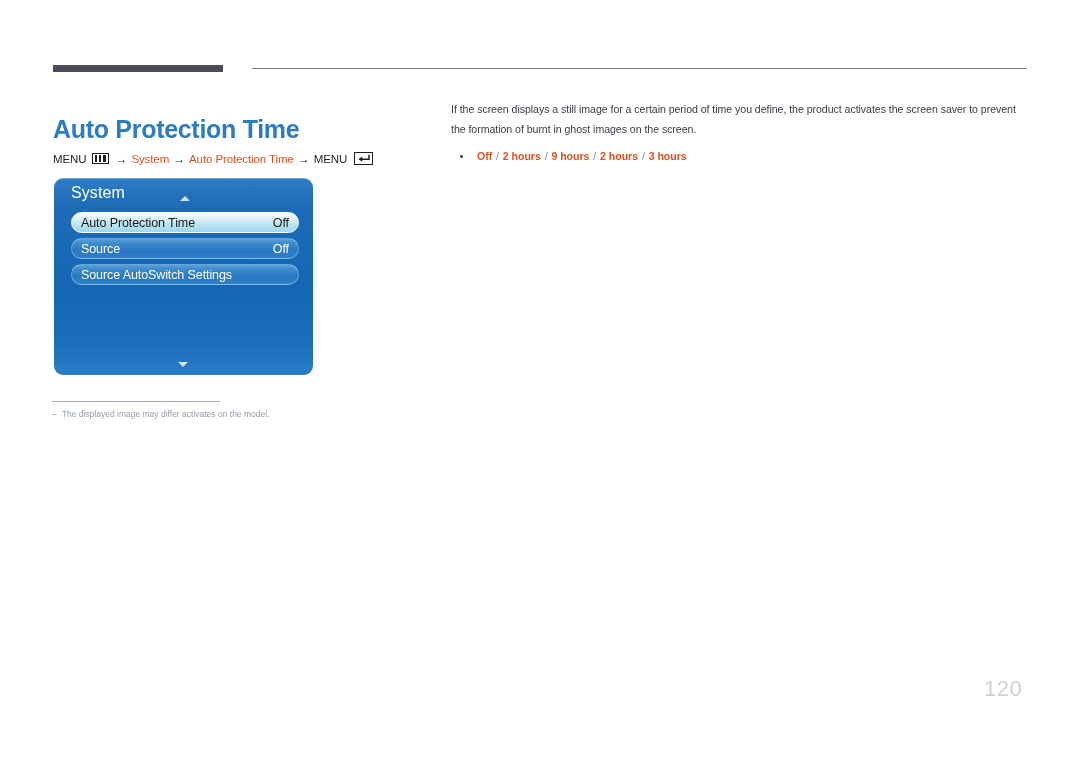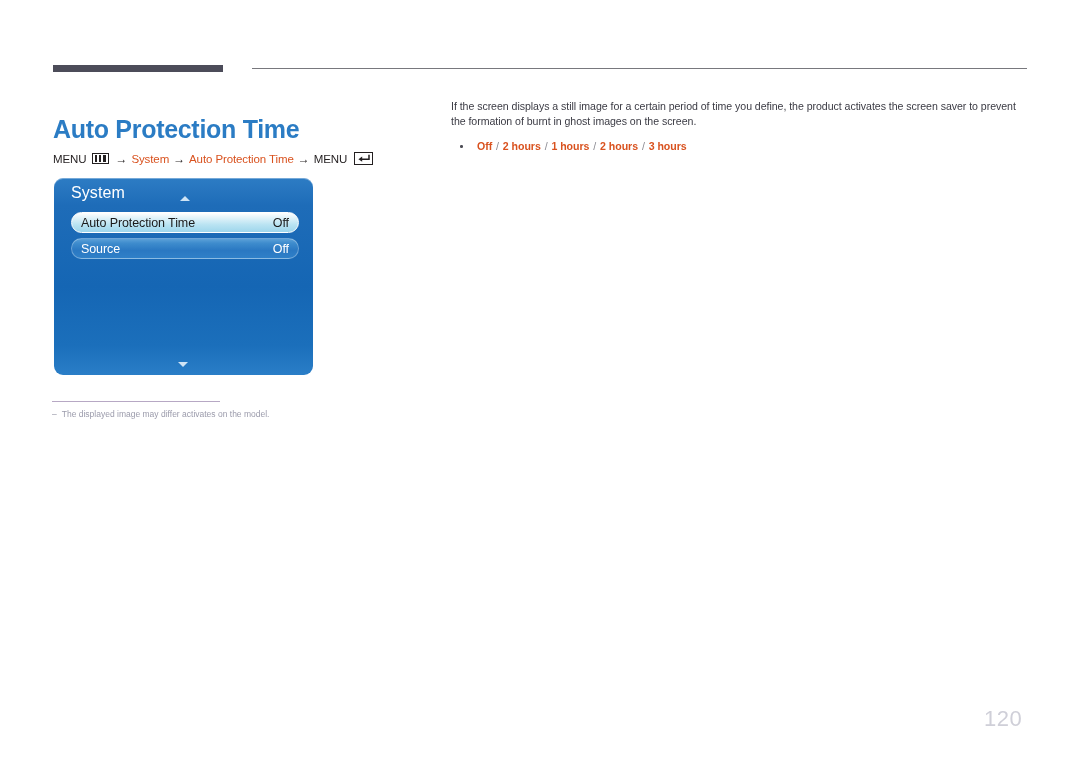--- a/index.html
+++ b/index.html
@@ -194,21 +194,21 @@
 
   
   #desc-block {
     position: absolute;
     left: 451px;
     top: 99px;
     width: 576px;
   }
   #desc-paragraph {
     font-size: 10.6px;
-    line-height: 15px;
+    line-height: 20px;
     color: #3b3b44;
     margin: 0;
     letter-spacing: -0.05px;
   }
   #options-list {
     margin: 11px 0 0 0;
     padding: 0;
     list-style: none;
   }
   #options-item {
@@ -231,21 +231,21 @@
   #options-item .sep {
     color: #8a8a92;
     font-weight: normal;
     padding: 0 1px;
   }
 
   
   #page-number {
     position: absolute;
     left: 984px;
-    top: 706px;
+    top: 676px;
     font-size: 22px;
     color: #cfcfd8;
     letter-spacing: 0.5px;
   }
 </style>
 </head>
 <body>
 
 <div id="header-rule-thick"></div>
 <div id="header-rule-thin"></div>
@@ -280,33 +280,37 @@
   </div>
 
   <div class="osd-row selected">
     <span>Auto Protection Time</span>
     <span class="row-value">Off</span>
   </div>
   <div class="osd-row">
     <span>Source</span>
     <span class="row-value">Off</span>
   </div>
+  <div class="osd-row">
+    <span>Source AutoSwitch Settings</span>
+
+  </div>
 
   <div id="osd-scroll-down"></div>
 </div>
 
 <div id="footnote-rule"></div>
 <div id="footnote">
   <span class="dash">–</span>
   <span>The displayed image may differ activates on the model.</span>
 </div>
 
 <div id="desc-block">
   <p id="desc-paragraph">If the screen displays a still image for a certain period of time you define, the product activates the screen saver to prevent the formation of burnt in ghost images on the screen.</p>
   <ul id="options-list">
     <li id="options-item">
       <span class="bullet"></span>
-      <span id="options-text"><span>Off</span><span class="sep"> / </span><span>2 hours</span><span class="sep"> / </span><span>1 hours</span><span class="sep"> / </span><span>2 hours</span><span class="sep"> / </span><span>3 hours</span></span>
+      <span id="options-text"><span>Off</span><span class="sep"> / </span><span>2 hours</span><span class="sep"> / </span><span>9 hours</span><span class="sep"> / </span><span>2 hours</span><span class="sep"> / </span><span>3 hours</span></span>
     </li>
   </ul>
 </div>
 
 <div id="page-number">120</div>
 
 </body></html>

